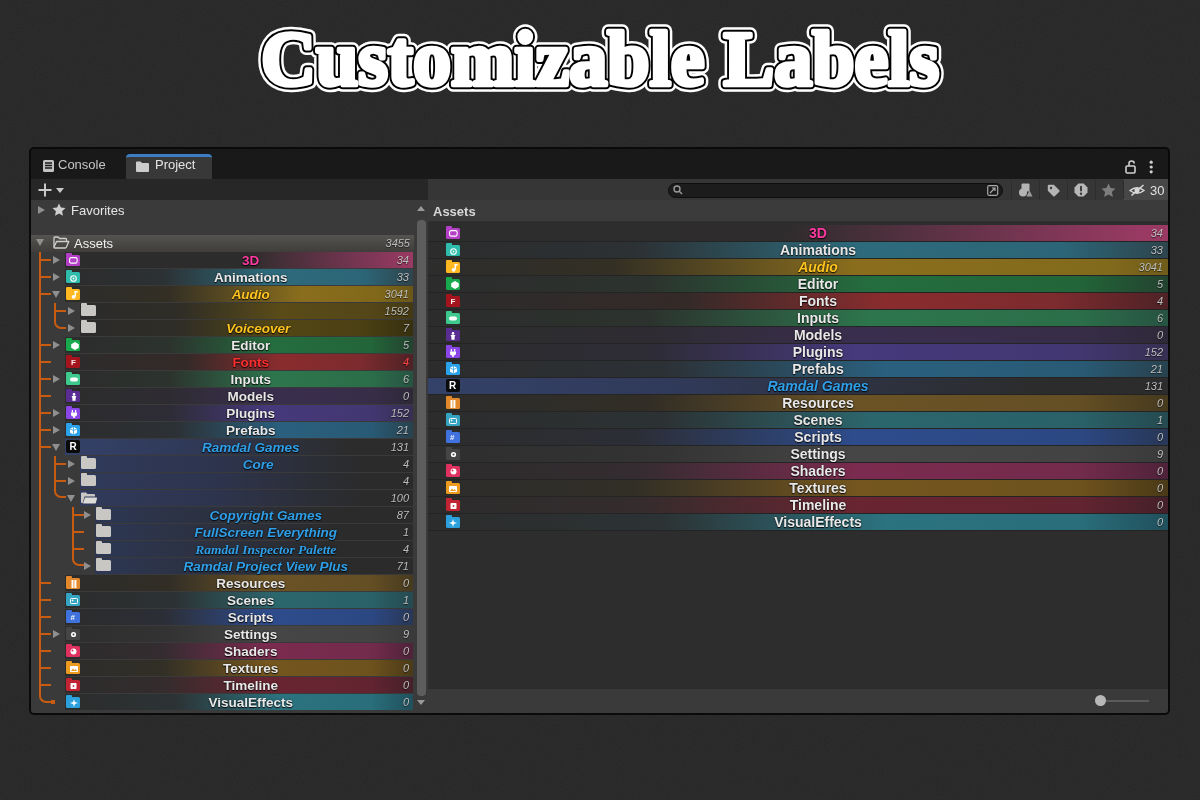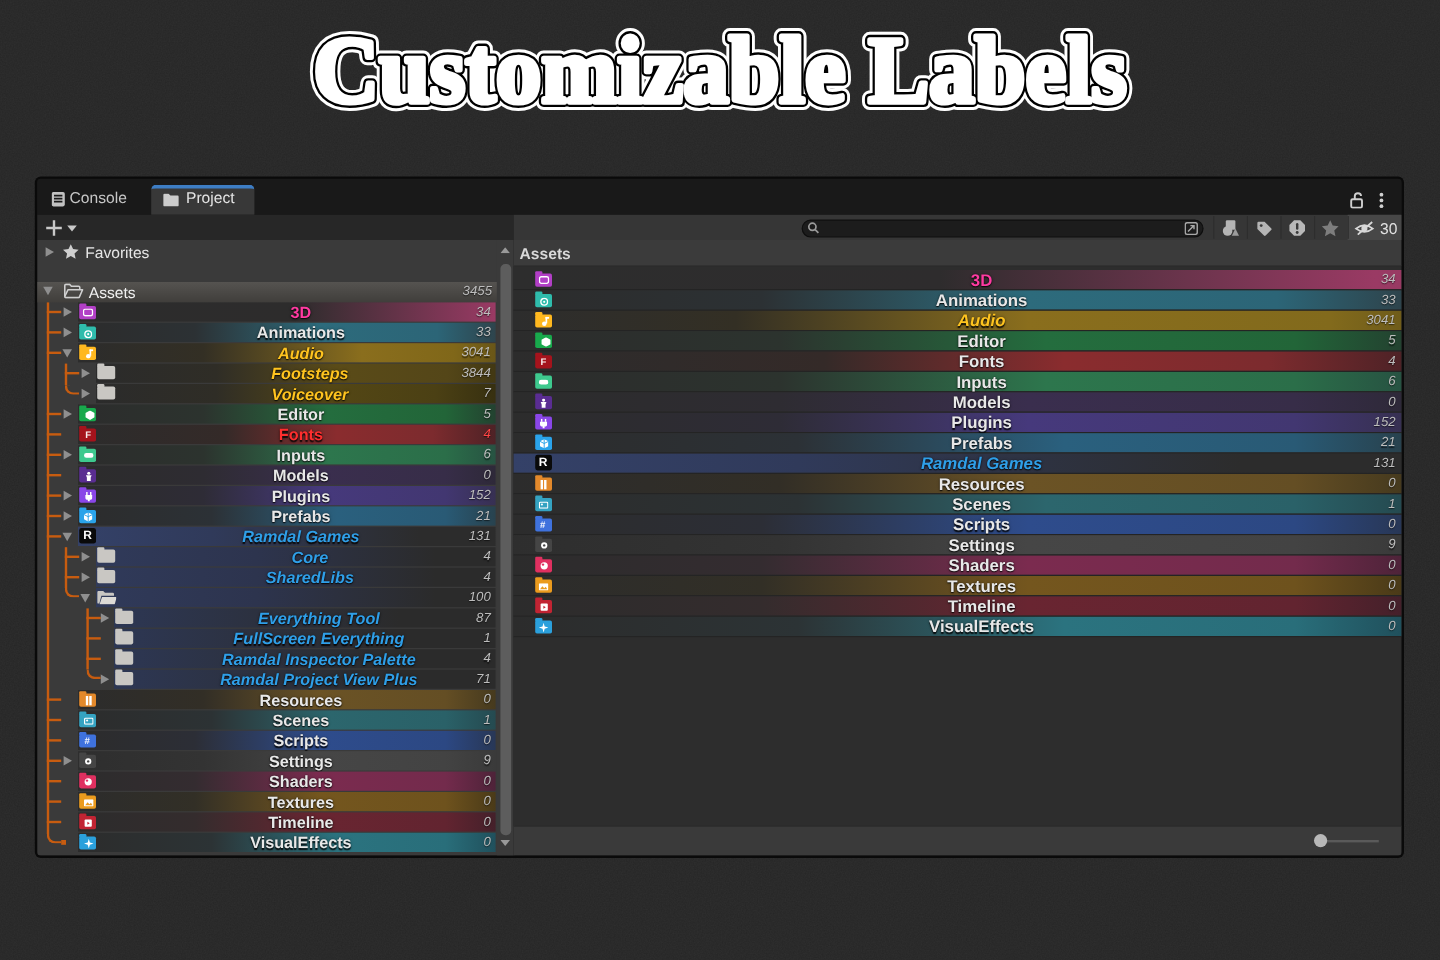--- a/index.html
+++ b/index.html
@@ -189,22 +189,21 @@
       <div class="cnt abs" style="right:4px;top:2.5px;">3041</div>
     </div>
 <div class="abs tri-d" style="left:21px;top:141.5px;"></div>
 <div class="fold" style="left:35px;top:139.5px;width:14px;height:11px;background:#ffb81f;"></div>
     <svg class="abs" style="left:40px;top:141.5px" width="7" height="8">
       <rect x="3.6" y="0" width="1.4" height="5.5" fill="#fff"></rect>
       <rect x="3.6" y="0" width="3" height="1.6" fill="#fff"></rect>
       <circle cx="2.6" cy="5.8" r="1.9" fill="#fff"></circle>
     </svg>
 <div class="abs" style="left:48.5px;top:153.5px;width:333.5px;height:16px;background:linear-gradient(90deg,#2b2b2b 0%,#2f2d26 30%,#5a4b18 60%,#544618 88%,#423813 100%);">
-      <div class="lbl abs" style="left:24px;right:0;top:1px;text-align:center;color:#ffc41f;font-style:italic;">Footsteps</div>
-      <div class="cnt abs" style="right:4px;top:2.5px;">3844</div>
+      <div class="cnt abs" style="right:4px;top:2.5px;">1592</div>
     </div>
 <div class="abs tri-r" style="left:37px;top:157.5px;"></div>
 <div class="fold" style="left:50px;top:156.0px;width:15px;height:11px;background:#c9c7c3;"></div>
 <div class="abs" style="left:48.5px;top:170.5px;width:333.5px;height:16px;background:linear-gradient(90deg,#2b2b2b 0%,#2f2d26 30%,#544715 58%,#4b4014 85%,#373010 100%);">
       <div class="lbl abs" style="left:24px;right:0;top:1px;text-align:center;color:#ffc41f;font-style:italic;">Voiceover</div>
       <div class="cnt abs" style="right:4px;top:2.5px;">7</div>
     </div>
 <div class="abs tri-r" style="left:37px;top:174.5px;"></div>
 <div class="fold" style="left:50px;top:173.0px;width:15px;height:11px;background:#c9c7c3;"></div>
 <div class="abs" style="left:33.5px;top:187.5px;width:348.5px;height:16px;background:linear-gradient(90deg,#2c2c2c 0%,#2c332e 30%,#246d3e 60%,#226538 88%,#234230 100%);">
@@ -268,46 +267,45 @@
 <div class="abs tri-d" style="left:21px;top:294.5px;"></div>
 <div class="abs" style="left:35px;top:291.0px;width:14px;height:13px;background:#0a0a0a;border-radius:2px;"></div>
     <div class="abs" style="left:35px;top:291.0px;width:14px;height:13px;font-weight:bold;font-size:10px;color:#fff;text-align:center;line-height:13px;">R</div>
 <div class="abs" style="left:48.5px;top:306.5px;width:333.5px;height:16px;background:linear-gradient(90deg,#303a5a 0%,#2d344e 40%,#2b2b2b 85%);">
       <div class="lbl abs" style="left:24px;right:0;top:1px;text-align:center;color:#2f9fe8;font-style:italic;">Core</div>
       <div class="cnt abs" style="right:4px;top:2.5px;">4</div>
     </div>
 <div class="abs tri-r" style="left:37px;top:310.5px;"></div>
 <div class="fold" style="left:50px;top:309.0px;width:15px;height:11px;background:#c9c7c3;"></div>
 <div class="abs" style="left:48.5px;top:323.5px;width:333.5px;height:16px;background:linear-gradient(90deg,#303a5a 0%,#2d344e 40%,#2b2b2b 85%);">
-      <div class="lbl abs" style="left:24px;right:0;top:1px;text-align:center;color:#2f9fe8;font-style:italic;">SharedLibs</div>
       <div class="cnt abs" style="right:4px;top:2.5px;">4</div>
     </div>
 <div class="abs tri-r" style="left:37px;top:327.5px;"></div>
 <div class="fold" style="left:50px;top:326.0px;width:15px;height:11px;background:#c9c7c3;"></div>
 <div class="abs" style="left:48.5px;top:340.5px;width:333.5px;height:16px;background:linear-gradient(90deg,#303a5a 0%,#2d344e 40%,#2b2b2b 85%);">
       <div class="cnt abs" style="right:4px;top:2.5px;">100</div>
     </div>
 <div class="abs tri-d" style="left:36px;top:345.5px;"></div>
 <svg class="abs" style="left:50px;top:342.0px" width="16" height="13">
       <path d="M0 2.5 Q0 1.5 1 1.5 L5 1.5 L6.5 3 L13 3 Q14 3 14 4 L14 5.5 L3.5 5.5 L1.8 12 L1 12 Q0 12 0 11 Z" fill="#c9c7c3"></path>
       <path d="M4 6.5 L15.3 6.5 Q16.3 6.5 16 7.5 L14.8 11.9 Q14.6 12.6 13.8 12.6 L2 12.6 Z" fill="#dddbd7"></path>
     </svg>
 <div class="abs" style="left:63.5px;top:357.5px;width:318.5px;height:16px;background:linear-gradient(90deg,#2d3754 0%,#2b2b2b 75%);">
-      <div class="lbl abs" style="left:24px;right:0;top:1px;text-align:center;color:#2f9fe8;font-style:italic;">Everything Tool</div>
+      <div class="lbl abs" style="left:24px;right:0;top:1px;text-align:center;color:#2f9fe8;font-style:italic;">Copyright Games</div>
       <div class="cnt abs" style="right:4px;top:2.5px;">87</div>
     </div>
 <div class="abs tri-r" style="left:53px;top:361.5px;"></div>
 <div class="fold" style="left:65px;top:360.0px;width:15px;height:11px;background:#c9c7c3;"></div>
 <div class="abs" style="left:63.5px;top:374.5px;width:318.5px;height:16px;background:linear-gradient(90deg,#2d3754 0%,#2b2b2b 75%);text-decoration:underline;">
       <div class="lbl abs" style="left:24px;right:0;top:1px;text-align:center;color:#2f9fe8;font-style:italic;">FullScreen Everything</div>
       <div class="cnt abs" style="right:4px;top:2.5px;">1</div>
     </div>
 <div class="fold" style="left:65px;top:377.0px;width:15px;height:11px;background:#c9c7c3;"></div>
 <div class="abs" style="left:63.5px;top:391.5px;width:318.5px;height:16px;background:linear-gradient(90deg,#2d3754 0%,#2b2b2b 75%);">
-      <div class="lbl abs" style="left:24px;right:0;top:1px;text-align:center;color:#2f9fe8;font-style:italic;">Ramdal Inspector Palette</div>
+      <div class="lbl abs" style="left:24px;right:0;top:1px;text-align:center;color:#2f9fe8;font-style:italic;font-family:Liberation Serif, serif;">Ramdal Inspector Palette</div>
       <div class="cnt abs" style="right:4px;top:2.5px;">4</div>
     </div>
 <div class="fold" style="left:65px;top:394.0px;width:15px;height:11px;background:#c9c7c3;"></div>
 <div class="abs" style="left:63.5px;top:408.5px;width:318.5px;height:16px;background:linear-gradient(90deg,#2d3754 0%,#2b2b2b 75%);">
       <div class="lbl abs" style="left:24px;right:0;top:1px;text-align:center;color:#2f9fe8;font-style:italic;">Ramdal Project View Plus</div>
       <div class="cnt abs" style="right:4px;top:2.5px;">71</div>
     </div>
 <div class="abs tri-r" style="left:53px;top:412.5px;"></div>
 <div class="fold" style="left:65px;top:411.0px;width:15px;height:11px;background:#c9c7c3;"></div>
 <div class="abs" style="left:33.5px;top:425.5px;width:348.5px;height:16px;background:linear-gradient(90deg,#2c2c2c 0%,#322e26 30%,#6b5325 58%,#644e24 88%,#463a1e 100%);">

